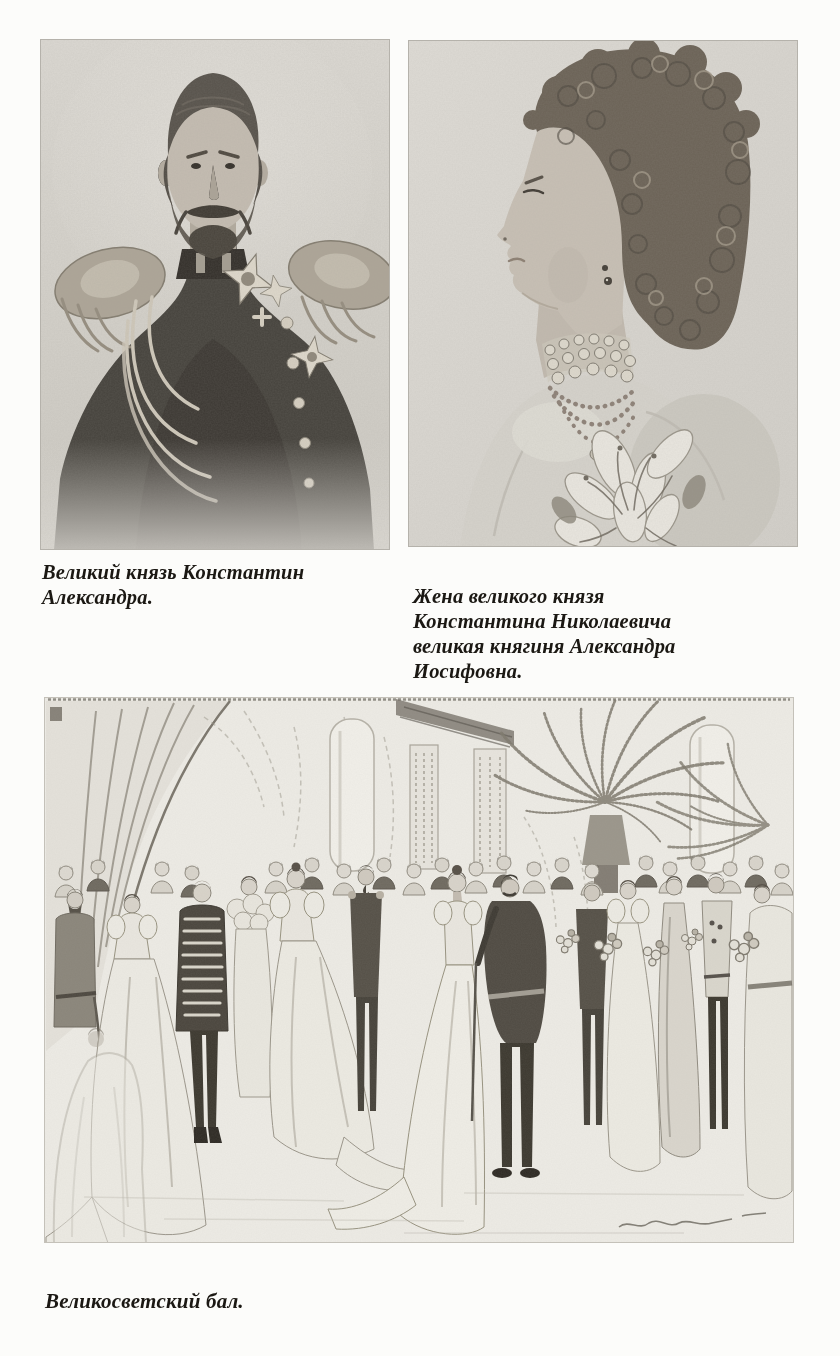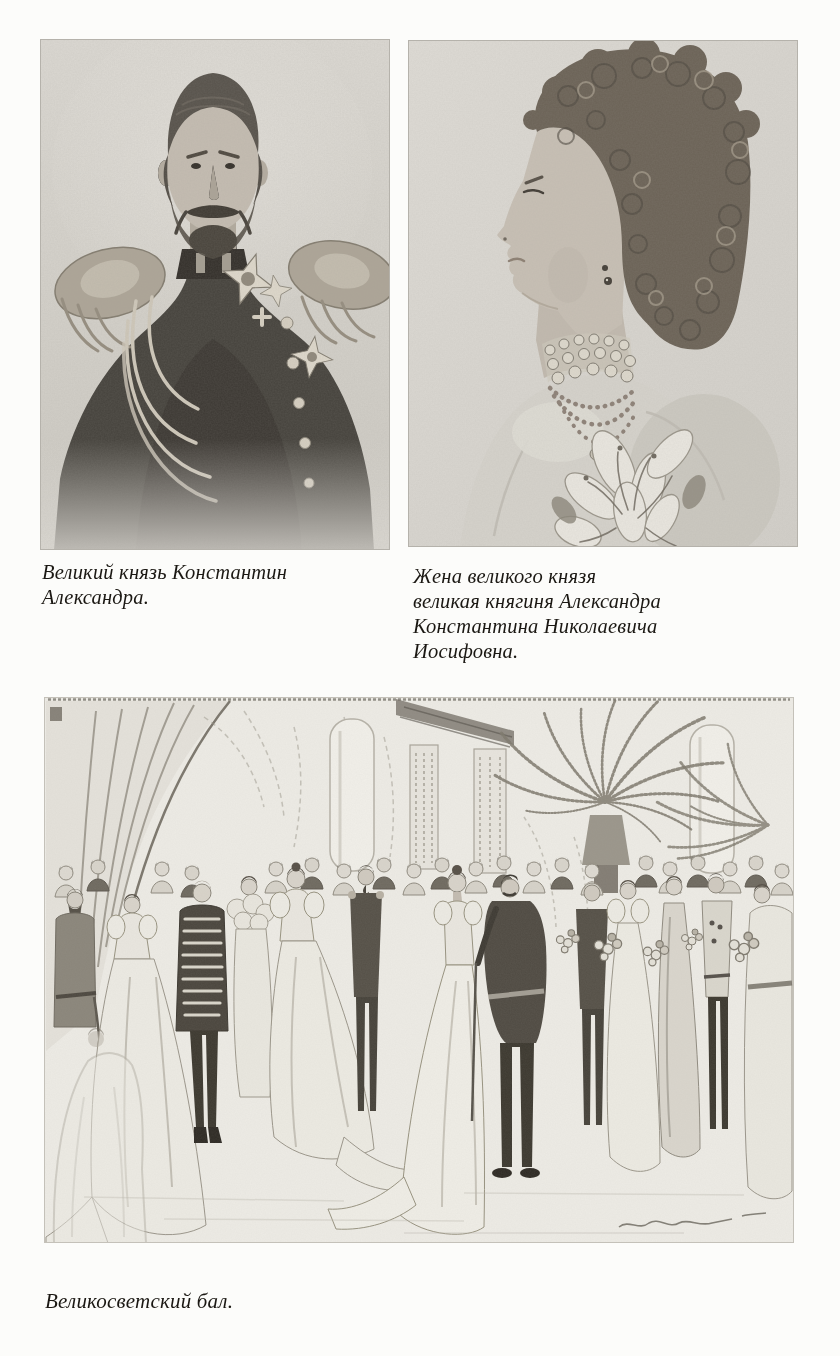--- a/index.html
+++ b/index.html
@@ -16,29 +16,29 @@
     overflow:hidden;
     background:#d7d4ce;
   }
   .photo svg{display:block;}
   #photo-left{left:40px;top:39px;width:350px;height:511px;}
   #photo-right{left:408px;top:40px;width:390px;height:507px;}
   #ball-figure{left:44px;top:697px;width:750px;height:546px;background:#edebe5;}
   .caption{
     position:absolute;
     font-style:italic;
-    font-weight:400;
+    font-weight:700;
     font-size:20.5px;
     line-height:25px;
     color:#1b1813;
     letter-spacing:0.2px;
     white-space:nowrap;
   }
   #cap-left{left:42px;top:560px;}
-  #cap-right{left:413px;top:564px;}
+  #cap-right{left:413px;top:584px;}
   #cap-ball{left:45px;top:1289px;font-size:21px;text-align:center;}
 </style>
 </head>
 <body>
 
 <div class="page">
 
   <figure class="photo" id="photo-left" style="margin:0">
     <svg width="350" height="511" viewBox="0 0 350 511">
       <defs>
@@ -270,22 +270,22 @@
     </svg>
   </figure>
 
   <div class="caption" id="cap-left">
     <div>Великий князь Константин</div>
     <div>Александра.</div>
   </div>
 
   <div class="caption" id="cap-right">
     <div>Жена великого князя</div>
+    <div>Константина Николаевича</div>
     <div>великая княгиня Александра</div>
-    <div>Константина Николаевича</div>
     <div>Иосифовна.</div>
   </div>
 
   <figure class="photo" id="ball-figure" style="margin:0">
     <svg width="750" height="546" viewBox="0 0 750 546">
       <defs>
         <filter id="grain3" x="0" y="0" width="100%" height="100%">
           <feTurbulence type="fractalNoise" baseFrequency="0.8" numOctaves="2" seed="3"></feTurbulence>
           <feColorMatrix type="matrix" values="0 0 0 0 0.45  0 0 0 0 0.44  0 0 0 0 0.40  0 0 0 0.10 0"></feColorMatrix>
         </filter>

